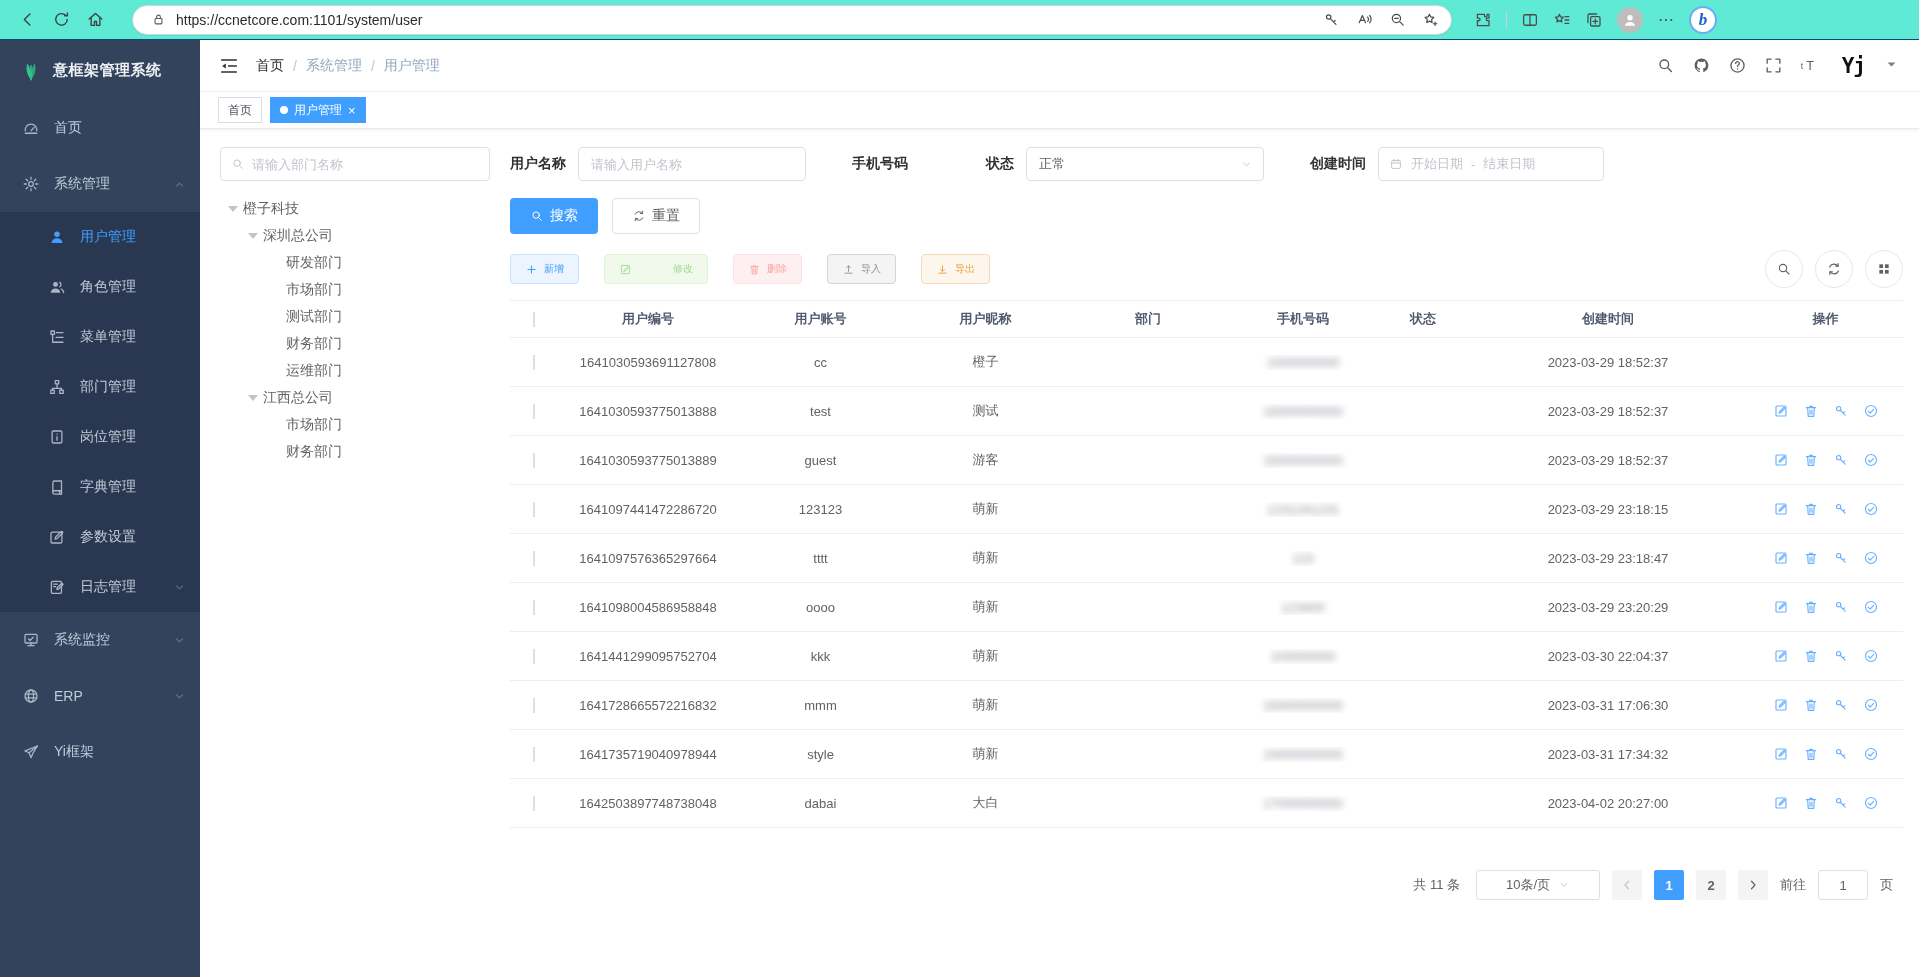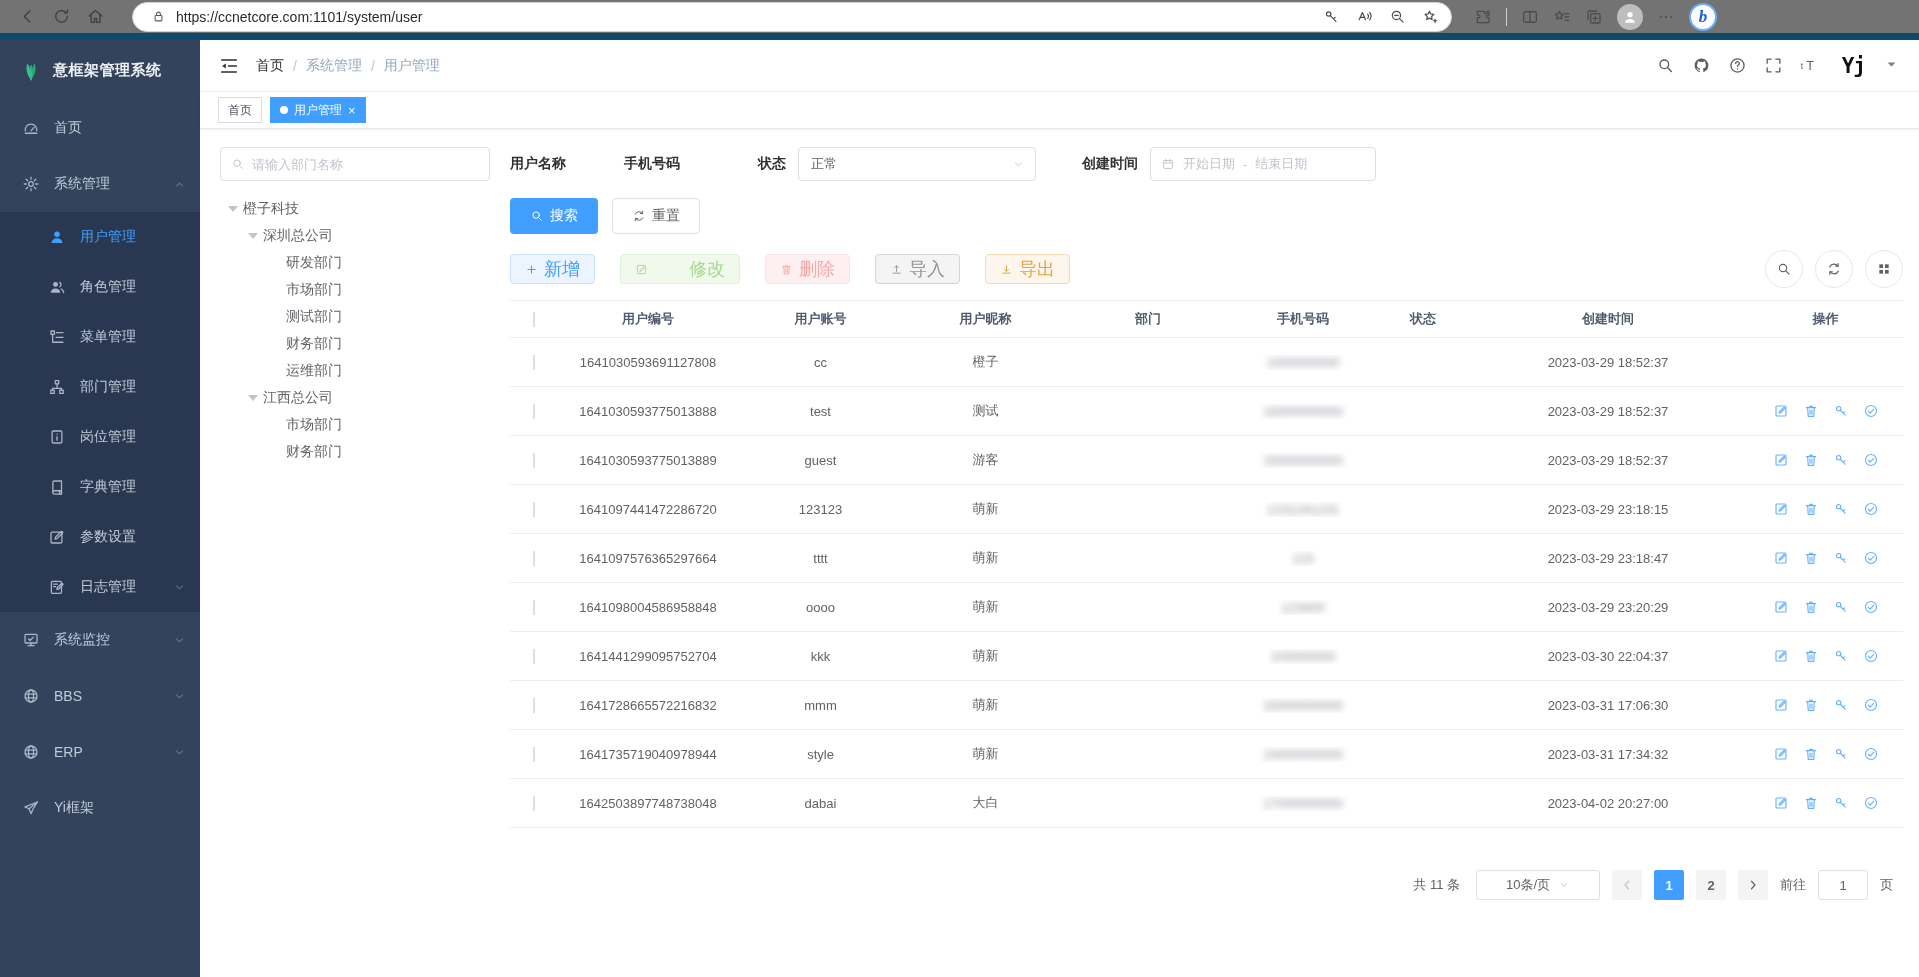--- a/index.html
+++ b/index.html
@@ -2,21 +2,21 @@
 <html><head>
 <meta charset="utf-8">
 <style>
   * { margin:0; padding:0; box-sizing:border-box; }
   html,body { width:1919px; height:977px; overflow:hidden; background:#fff;
     font-family:"Liberation Sans","DejaVu Sans",sans-serif; }
   .ic { display:inline-flex; align-items:center; justify-content:center; flex:none; }
   .ic svg { width:100%; height:100%; display:block; }
 
   
-  .browser-bar { height:40px; background:#737373; border-bottom:7px solid #0c4a6e;
+  .browser-bar { height:40px; background:#5eead4; border-bottom:1px solid #0c4a6e;
     display:flex; align-items:center; padding:0 10px; }
   .nav-btn { width:34px; height:32px; display:flex; align-items:center; justify-content:center;
     color:#3f3f3f; border-radius:4px; }
   .nav-btn .ic { width:19px; height:19px; }
   .url-pill { width:1320px; height:30px; margin-left:20px; background:#fff;
     border:1px solid #d2d2d2; border-radius:16px; display:flex; align-items:center;
     padding:0 12px; box-shadow:0 1px 2px rgba(0,0,0,.05); }
   .url-pill .lock { width:15px; height:15px; color:#5a5a5a; margin:0 10px 0 6px; }
   .url-text { font-size:14px; color:#2b2b2b; flex:1; white-space:nowrap; overflow:hidden; }
   .pill-icons { display:flex; align-items:center; gap:16px; color:#4c4c4c; }
@@ -98,21 +98,21 @@
 
   .btn-row { margin-top:17px; display:flex; gap:14px; }
   .btn { height:36px; border-radius:4px; display:inline-flex; align-items:center; gap:6px;
     padding:0 19px; font-size:14px; cursor:pointer; border:1px solid transparent; }
   .btn .ic { width:14px; height:14px; }
   .btn-primary { background:#409eff; color:#fff; }
   .btn-plain { background:#fff; border-color:#dcdfe6; color:#606266; }
 
   .toolbar-row { margin-top:16px; display:flex; align-items:center; gap:25px; }
   .sbtn { height:30px; border-radius:4px; display:inline-flex; align-items:center; gap:6px;
-    padding:0 14px; font-size:18px; cursor:pointer; border:1px solid; }
+    padding:0 14px; font-size:10px; cursor:pointer; border:1px solid; }
   .sbtn .ic { width:13px; height:13px; }
   .sbtn-add    { background:#ecf5ff; border-color:#c6e2ff; color:#409eff; }
   .sbtn-edit   { background:#f0f9eb; border-color:#e1f3d8; color:#a4da8e;gap:41px; }
   .sbtn-del    { background:#fef0f0; border-color:#fde2e2; color:#f9a7a7; }
   .sbtn-import { background:#f4f4f5; border-color:#d3d4d6; color:#909399; }
   .sbtn-export { background:#fdf6ec; border-color:#f5dab1; color:#e6a23c; }
   .tool-circles { margin-left:auto; display:flex; gap:12px; }
   .circle-btn { width:38px; height:38px; border-radius:50%; border:1px solid #e4e7ed;
     background:#fff; display:flex; align-items:center; justify-content:center;
     color:#606266; cursor:pointer; }
@@ -396,35 +396,20 @@
           </span>
         </div>
         <div class="menu-item">
           <span class="ic">
             <svg viewBox="0 0 24 24" fill="none" stroke="currentColor" stroke-width="1.7" stroke-linecap="round" stroke-linejoin="round">
               <circle cx="12" cy="12" r="8"></circle>
               <ellipse cx="12" cy="12" rx="3.4" ry="8"></ellipse>
               <path d="M4.4 9.4h15.2M4.4 14.6h15.2"></path>
             </svg>
           </span>
-          <span class="menu-label">BBS</span>
-          <span class="ic chev">
-            <svg viewBox="0 0 24 24" fill="none" stroke="currentColor" stroke-width="1.7" stroke-linecap="round" stroke-linejoin="round">
-              <path d="M6.5 9.3l5.5 5 5.5-5"></path>
-            </svg>
-          </span>
-        </div>
-        <div class="menu-item">
-          <span class="ic">
-            <svg viewBox="0 0 24 24" fill="none" stroke="currentColor" stroke-width="1.7" stroke-linecap="round" stroke-linejoin="round">
-              <circle cx="12" cy="12" r="8"></circle>
-              <ellipse cx="12" cy="12" rx="3.4" ry="8"></ellipse>
-              <path d="M4.4 9.4h15.2M4.4 14.6h15.2"></path>
-            </svg>
-          </span>
           <span class="menu-label">ERP</span>
           <span class="ic chev">
             <svg viewBox="0 0 24 24" fill="none" stroke="currentColor" stroke-width="1.7" stroke-linecap="round" stroke-linejoin="round">
               <path d="M6.5 9.3l5.5 5 5.5-5"></path>
             </svg>
           </span>
         </div>
         <div class="menu-item">
           <span class="ic">
             <svg viewBox="0 0 24 24" fill="none" stroke="currentColor" stroke-width="1.7" stroke-linecap="round" stroke-linejoin="round">
@@ -547,20 +532,21 @@
             </div>
             <div class="tree-node" style="padding-left: 66px;">
               <span>财务部门</span>
             </div>
           </div>
       </div>
 
       <div class="right-panel">
         <div class="filter-row">
           <span class="f-label" style="margin-right:12px;">用户名称</span>
+          <input class="f-input" style="width: 228px;" placeholder="请输入用户名称">
           <span class="f-label" style="margin-left:46px;margin-right:12px;">手机号码</span>
           <span class="f-label" style="margin-left:66px;margin-right:12px;">状态</span>
           <div class="f-select" style="width:238px;">
             <span>正常</span>
             <span class="ic chev">
                 <svg viewBox="0 0 24 24" fill="none" stroke="currentColor" stroke-width="1.7" stroke-linecap="round" stroke-linejoin="round">
                   <path d="M6.5 9.3l5.5 5 5.5-5"></path>
                 </svg>
               </span>
           </div>

